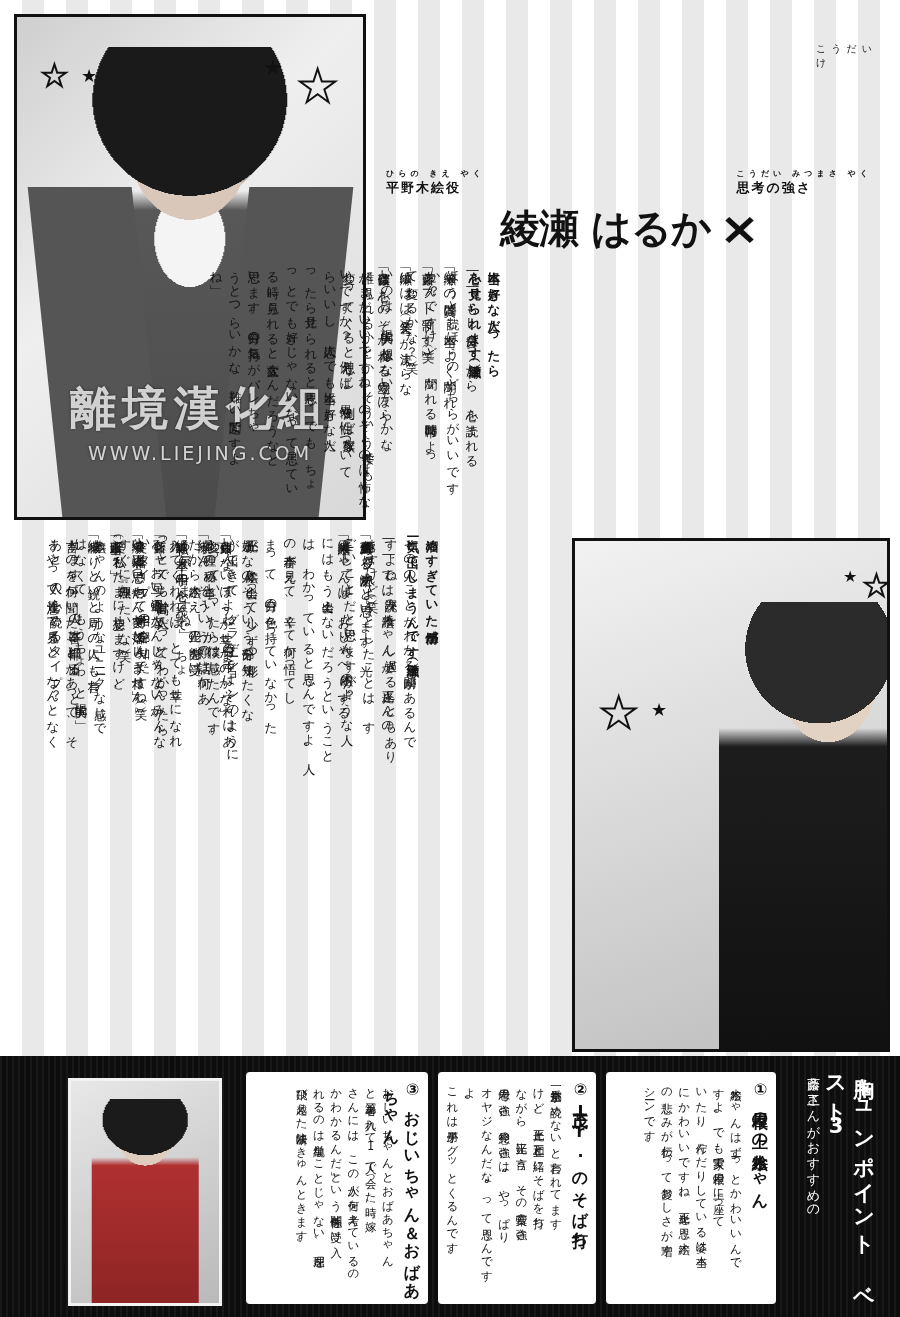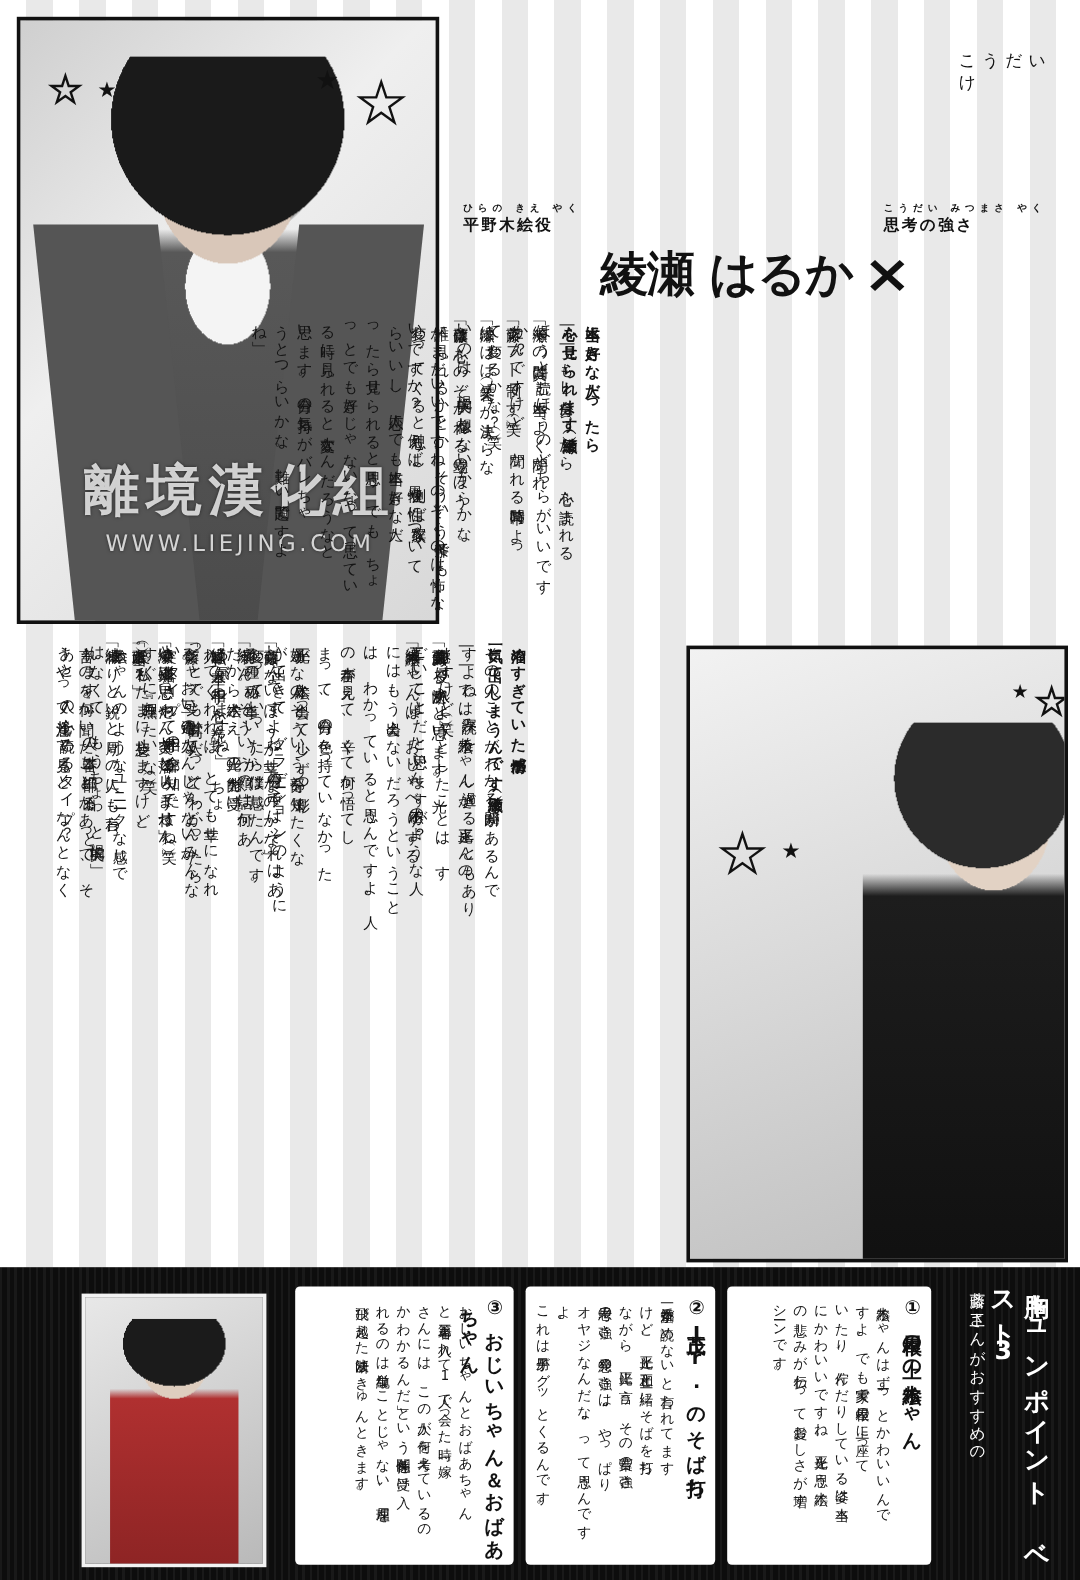--- a/index.html
+++ b/index.html
@@ -74,21 +74,21 @@
   
   #headline{
     position:absolute;left:372px;top:20px;width:514px;height:140px;
   }
   .hl-row1{display:flex;align-items:center;gap:6px;}
   .hl-movie{
     font-size:23px;font-weight:700;color:#111;letter-spacing:-1px;
     white-space:nowrap;
   }
   .hl-ruby{
-    position:absolute;left:427px;top:22px;font-size:14px;letter-spacing:5px;color:#111;
+    position:absolute;left:444px;top:22px;font-size:10px;letter-spacing:5px;color:#111;
   }
   .hl-boxes{display:flex;gap:5px;margin-left:6px;}
   .hl-box{
     width:34px;height:34px;border-radius:50%;
     background:#111;color:#fff;font-size:21px;font-weight:700;
     display:flex;align-items:center;justify-content:center;
   }
   .hl-row2{
     margin-top:12px;font-size:40px;font-weight:700;color:#111;
     letter-spacing:-2px;white-space:nowrap;

